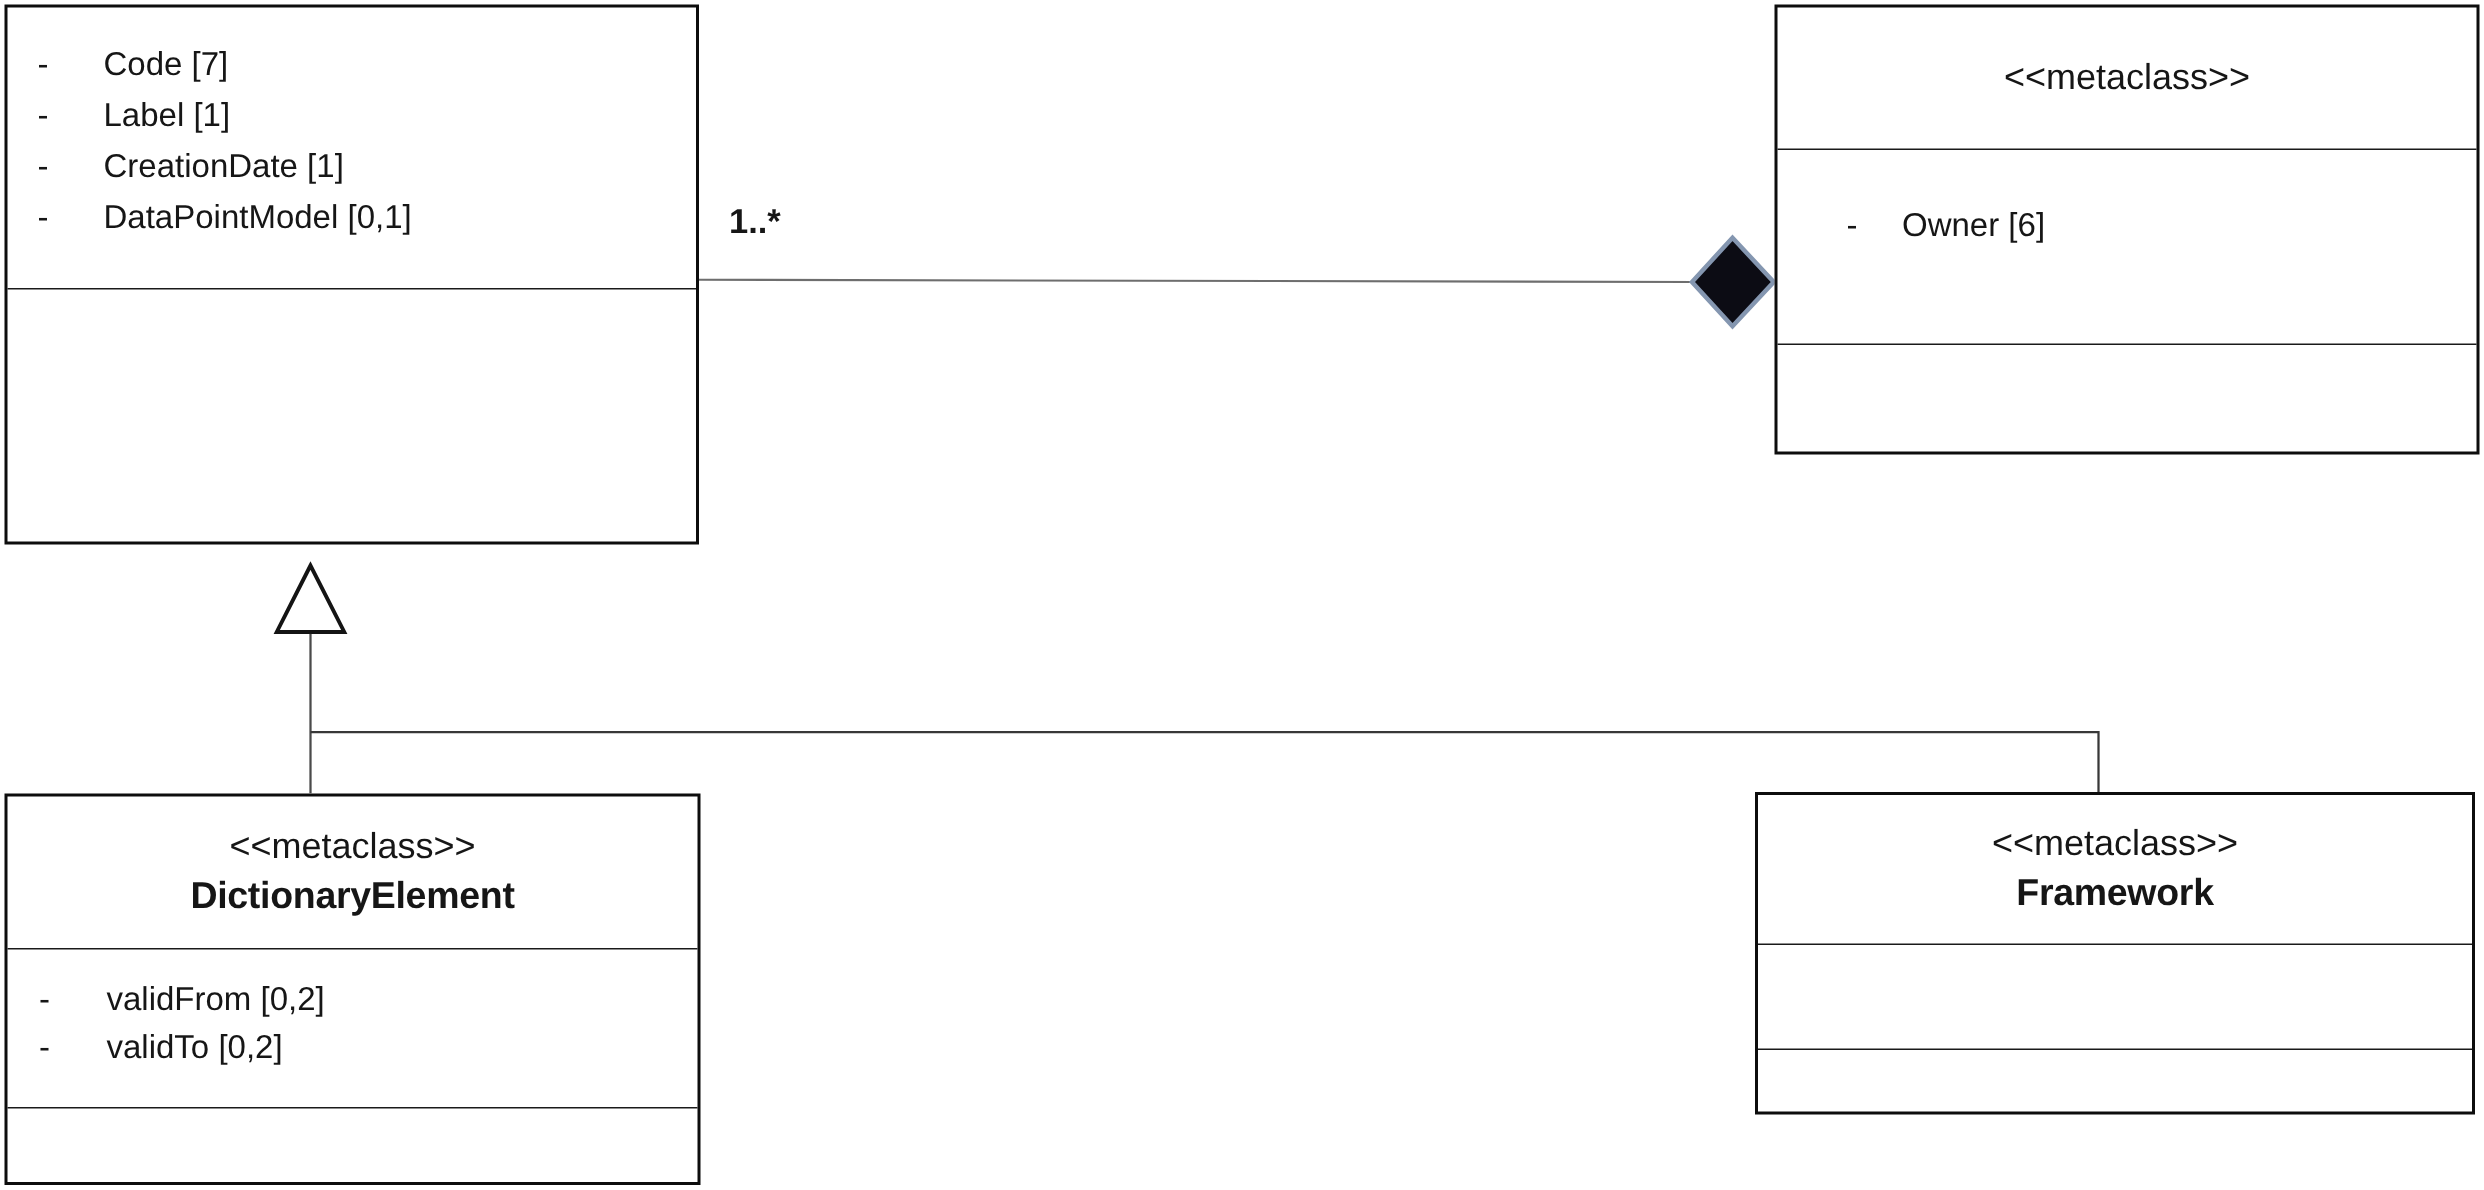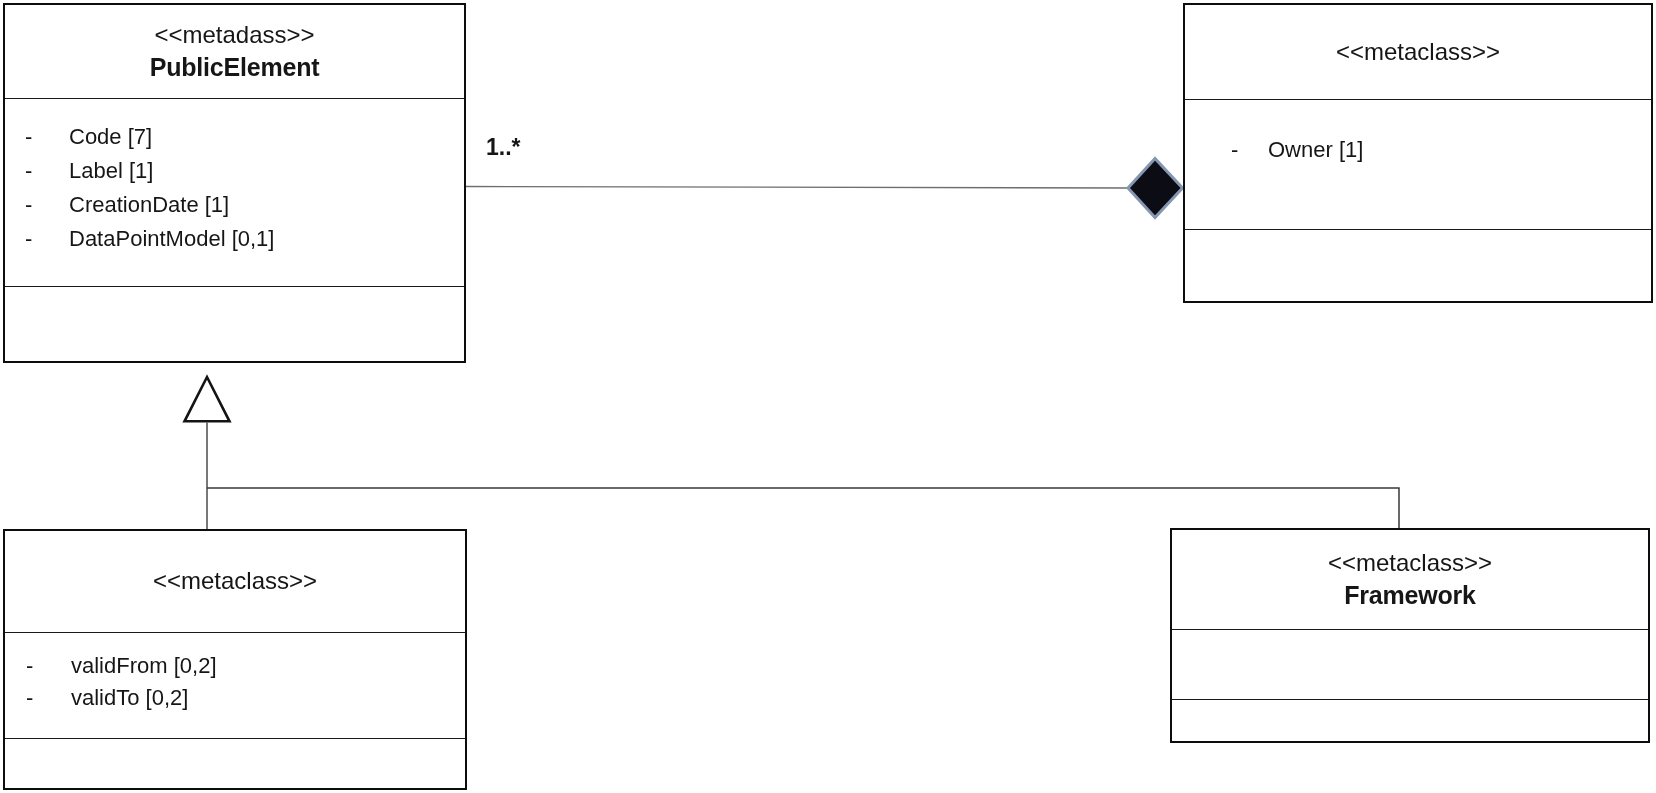--- a/index.html
+++ b/index.html
@@ -104,24 +104,20 @@
     <polygon points="1128,188 1155,158.5 1182.5,188 1155,217.5" fill="#0c0c14" stroke="#8496b0" stroke-width="3" stroke-linejoin="miter"></polygon>
 
     <polygon points="207,377 184.5,421.3 229.5,421.3" fill="#ffffff" stroke="#141414" stroke-width="2.6" stroke-linejoin="miter"></polygon>
     <line x1="207" y1="422.6" x2="207" y2="529" stroke="#4a4a4a" stroke-width="1.5"></line>
     <polyline points="207,488 1399,488 1399,528" fill="none" stroke="#383838" stroke-width="1.5"></polyline>
   </svg>
 
   <div class="mult-label">1..*</div>
 
   <div class="uml-class" id="cls-public">
-    <div class="uml-title">
-      <div class="stereotype">&lt;&lt;metadass&gt;&gt;</div>
-      <div class="class-name">PublicElement</div>
-    </div>
     <div class="uml-attrs">
       <div class="attr-row">
         <span class="attr-vis">-</span>
         <span class="attr-text">Code [7]</span>
       </div>
       <div class="attr-row">
         <span class="attr-vis">-</span>
         <span class="attr-text">Label [1]</span>
       </div>
       <div class="attr-row">
@@ -136,29 +132,30 @@
     <div class="uml-ops"></div>
   </div>
 
   <div class="uml-class" id="cls-dpm">
     <div class="uml-title">
       <div class="stereotype">&lt;&lt;metaclass&gt;&gt;</div>
     </div>
     <div class="uml-attrs">
       <div class="attr-row">
         <span class="attr-vis">-</span>
-        <span class="attr-text">Owner [1]</span>
+        <span class="attr-text">Owner [6]</span>
       </div>
     </div>
     <div class="uml-ops"></div>
   </div>
 
   <div class="uml-class" id="cls-dict">
     <div class="uml-title">
       <div class="stereotype">&lt;&lt;metaclass&gt;&gt;</div>
+      <div class="class-name">DictionaryElement</div>
     </div>
     <div class="uml-attrs">
       <div class="attr-row">
         <span class="attr-vis">-</span>
         <span class="attr-text">validFrom [0,2]</span>
       </div>
       <div class="attr-row">
         <span class="attr-vis">-</span>
         <span class="attr-text">validTo [0,2]</span>
       </div>

